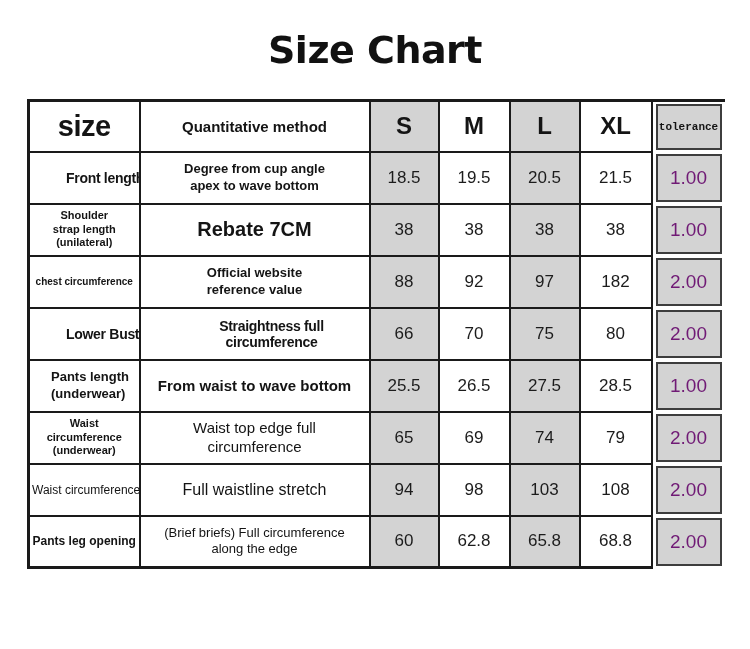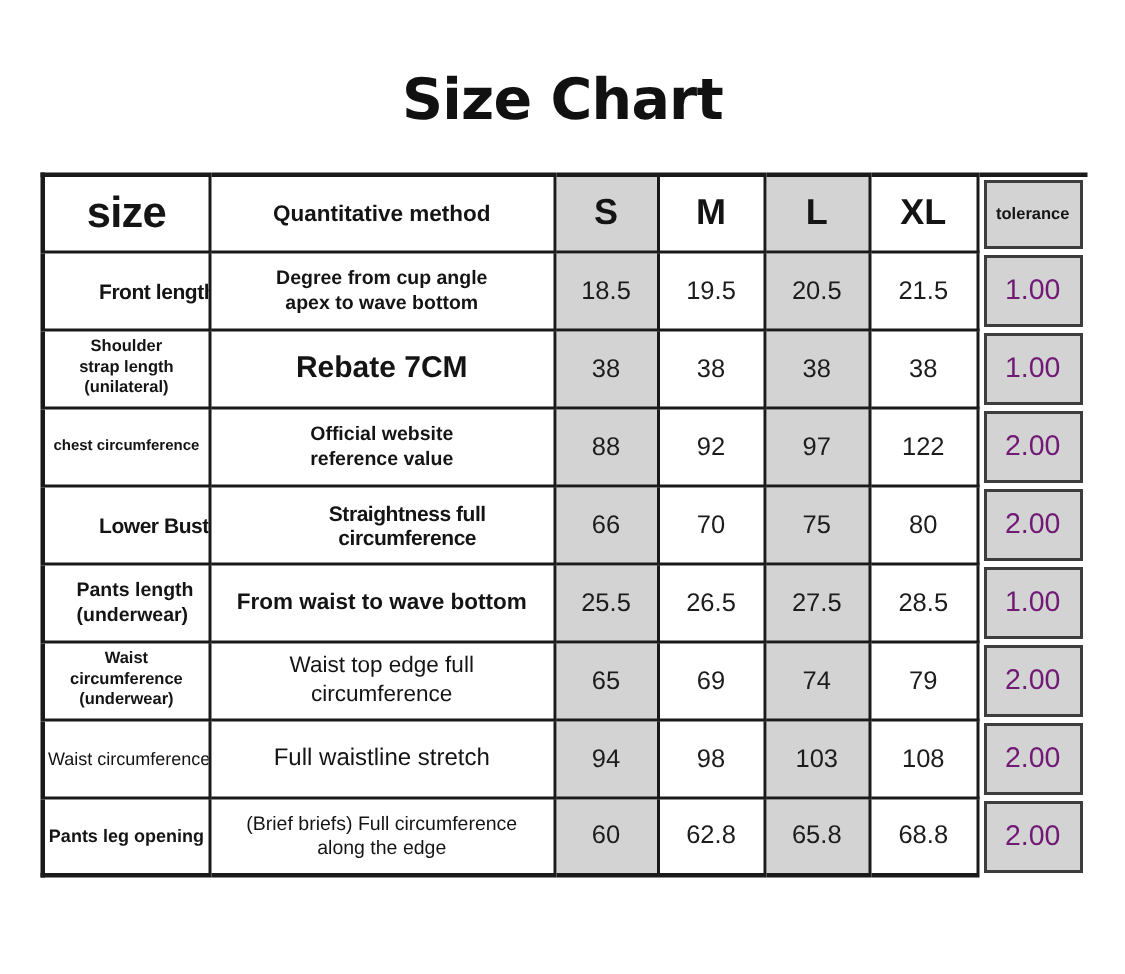--- a/index.html
+++ b/index.html
@@ -7,21 +7,21 @@
     margin: 0;
     background: #ffffff;
     width: 750px;
     font-family: "Liberation Sans", sans-serif;
     color: #141414;
   }
   .page { width: 750px; height: 649px; overflow: hidden; }
 
   h1.title {
     margin: 0;
-    padding-top: 44px;
+    padding-top: 28px;
     text-align: center;
     font-size: 38px;
     font-weight: 800;
     letter-spacing: -0.5px;
     color: #111;
     font-family: "DejaVu Sans", "Liberation Sans", sans-serif;
   }
 
   table.sizechart {
     margin: 27px auto 0 27px;
@@ -71,21 +71,21 @@
     align-items: center;
     justify-content: center;
   }
 
   .pre { white-space: pre-line; }
   .nowrap { white-space: nowrap; }
 
   .size-head { font-size: 29px; font-weight: bold; letter-spacing: -0.5px; }
   .method-head { font-size: 15px; font-weight: bold; }
   .sml-head { font-size: 24px; font-weight: bold; }
-  .tol-head { font-size: 11px; font-weight: bold; }
+  .tol-head { font-size: 11px; font-weight: bold; font-family: Liberation Mono, monospace; }
 
   .num { font-size: 17px; font-weight: 400; color: #1c1c1c; }
   .tolnum { font-size: 19px; font-weight: 400; color: #701a75; }
 
   .b { font-weight: bold; }
   .rg { font-weight: 400; }
   .fs10 { font-size: 10px; }
   .fs11 { font-size: 11px; }
   .fs12 { font-size: 12px; }
   .fs13 { font-size: 13px; }
@@ -154,21 +154,21 @@
           </td>
     </tr>
 
     <tr>
       <td class="b fs10 nowrap">chest circumference</td>
       <td class="b fs13 pre lh1">Official website
 reference value</td>
       <td class="num shade">88</td>
       <td class="num">92</td>
       <td class="num shade">97</td>
-      <td class="num">122</td>
+      <td class="num">182</td>
       <td class="tol">
             <div class="chip tolnum">2.00</div>
           </td>
     </tr>
 
     <tr>
       <td class="b fs14 nowrap">Lower Bust</td>
       <td class="b fs14">Straightness full circumference</td>
       <td class="num shade">66</td>
       <td class="num">70</td>

